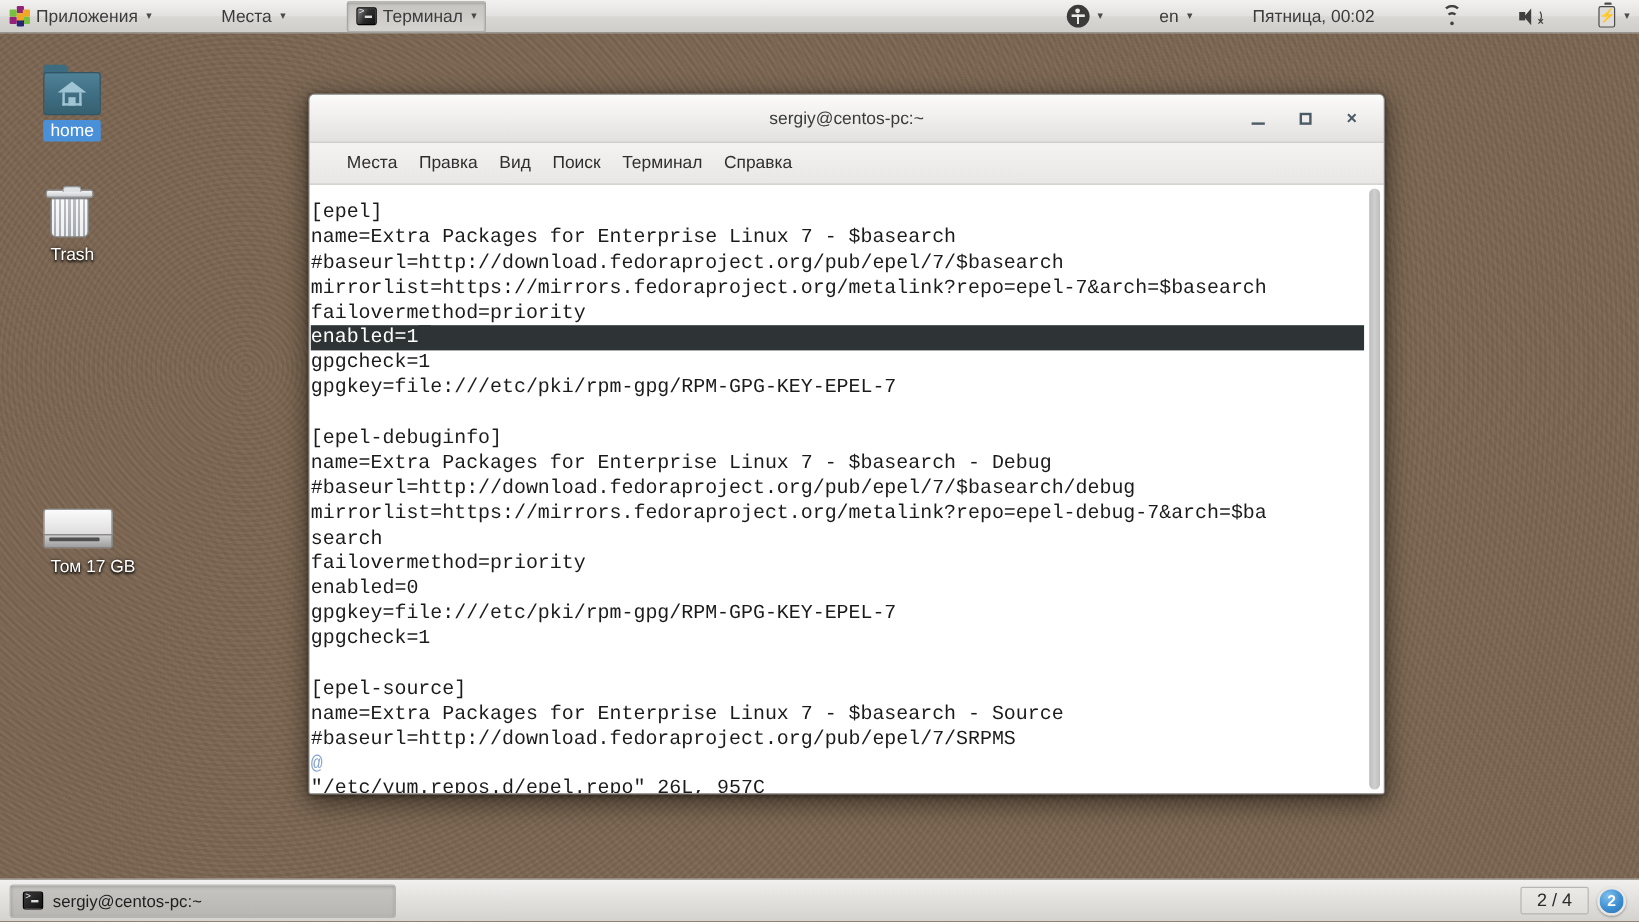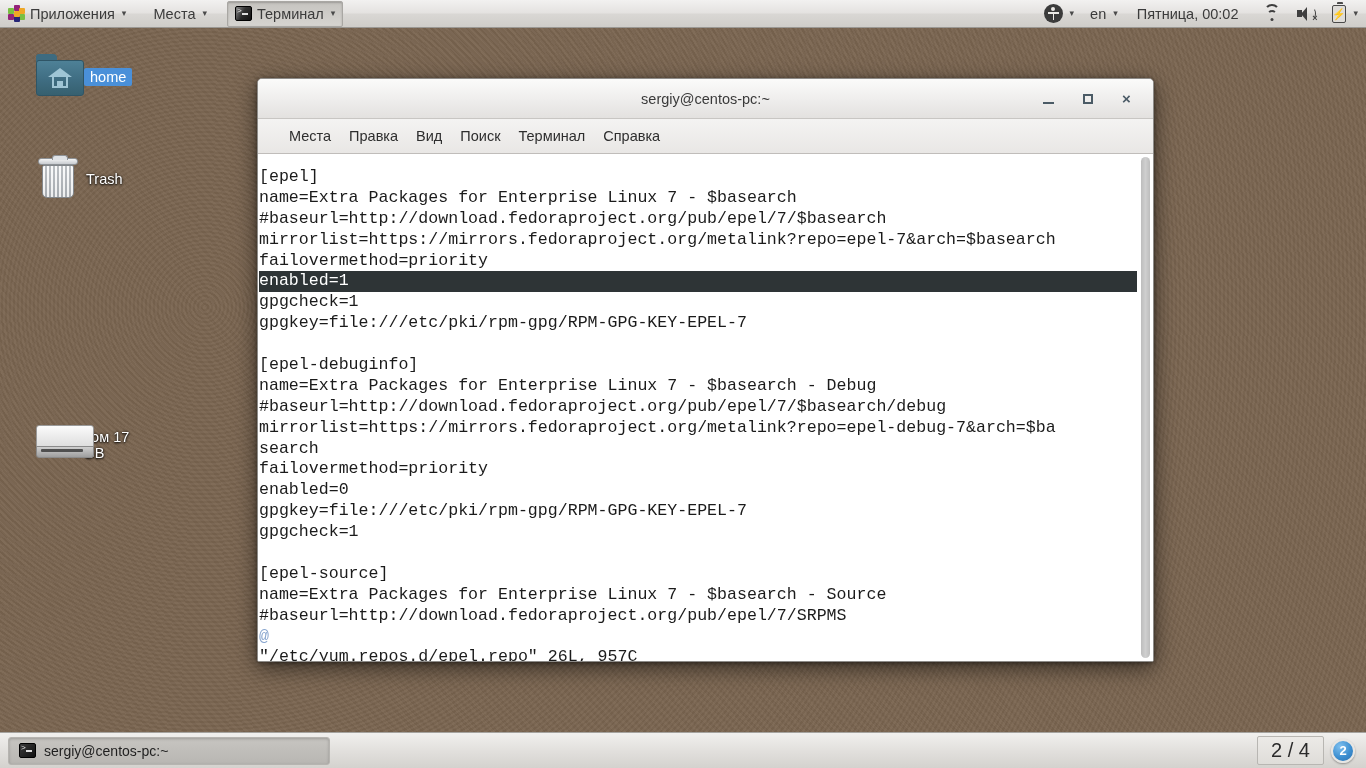--- a/index.html
+++ b/index.html
@@ -52,20 +52,21 @@
   }
 
   
   #top-panel {
     position: absolute; top: 0; left: 0; width: 1366px; height: 28px;
     background: linear-gradient(to bottom, #f2f1f0 0%, #e4e2e0 48%, #d9d7d4 52%, #cfcdc9 100%);
     border-bottom: 1px solid #9a9894;
     display: flex; align-items: center;
     font-size: 14.5px; color: #3b3b3b;
     z-index: 50;
+    gap: 31px;
   }
   .panel-item {
     display: flex; align-items: center; gap: 5px;
     height: 26px; padding: 0 7px; margin: 0 1px;
     border-radius: 2px; white-space: nowrap;
     cursor: default;
   }
   .panel-item.active {
     background: linear-gradient(to bottom, #c6c4c0, #d6d4d0);
     border: 1px solid #a9a7a3;
@@ -158,21 +159,21 @@
     background: #4a4a4a; border-radius: 1px 1px 0 0;
   }
   .batt .bolt {
     position: absolute; left: 50%; top: 50%; transform: translate(-50%,-50%);
     font-size: 11px; color: #3a3a3a; line-height: 1;
   }
 
   
   .desk-icon {
     position: absolute; width: 104px;
-    display: flex; flex-direction: row; align-items: center;
+    display: flex; flex-direction: column; align-items: flex-start;
     color: #fff; font-size: 14.5px;
     text-shadow: 0 1px 2px rgba(0,0,0,.9), 0 0 3px rgba(0,0,0,.8);
     cursor: default;
   }
   .desk-icon .lbl { margin-top: 4px; padding: 1px 6px; border-radius: 2px; }
   .desk-icon.selected .lbl {
     background: #4a90d9; color: #fff; text-shadow: none;
   }
 
   
@@ -352,21 +353,21 @@
   }
   .ff-ico::after {
     content: "e"; position: absolute; left: 50%; top: 50%;
     transform: translate(-50%,-52%);
     font-family: "Liberation Serif", serif; font-style: italic;
     font-size: 14px; color: #c25a4a; line-height: 1;
   }
 
   #tray-right { margin-left: auto; display: flex; align-items: center; gap: 7px; padding-right: 7px; }
   #workspace-label {
-    font-size: 20px; color: #2b2b2b; padding: 2px 13px;
+    font-size: 15px; color: #2b2b2b; padding: 2px 13px;
     border: 1px solid #b8b6b2; border-radius: 2px;
     background: linear-gradient(to bottom,#eceae7,#dfddd9);
   }
   #workspace-badge {
     width: 24px; height: 24px; border-radius: 50%;
     background: radial-gradient(circle at 35% 28%, #7fc0ef 0%, #3d8fd1 55%, #2a6fae 100%);
     border: 2px solid #e8e6e3;
     box-shadow: 0 1px 2px rgba(0,0,0,.35);
     color: #fff; font-size: 13px; font-weight: bold;
     display: flex; align-items: center; justify-content: center;

